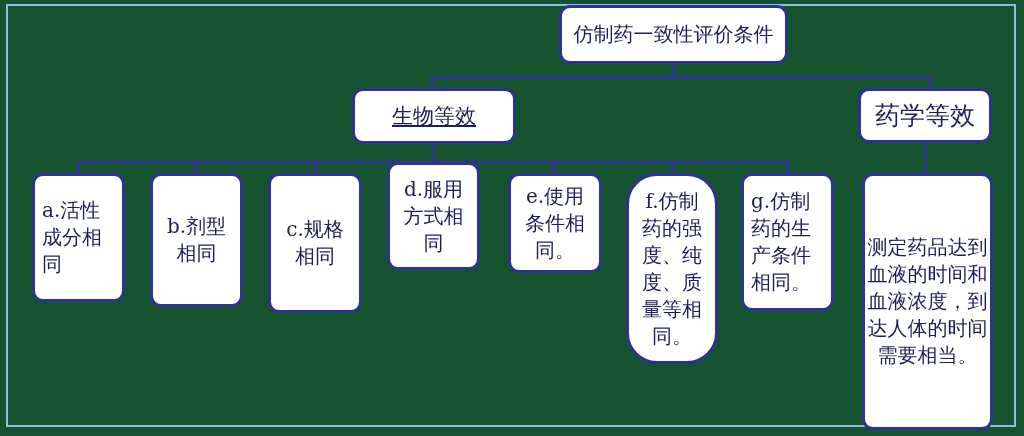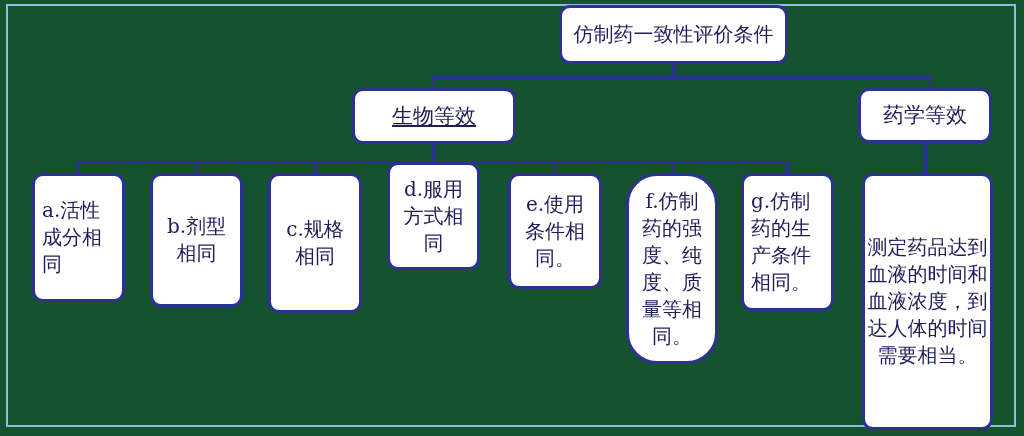--- a/index.html
+++ b/index.html
@@ -39,27 +39,27 @@
   }
   .node span { display: block; width: 100%; }
   .conn {
     position: absolute;
     background: #2D3192;
     z-index: 1;
   }
   
   .n-root   { left: 559px; top: 5px;   width: 229px; height: 59px;  font-size: 20px; line-height: 1.25; padding: 2px 8px; }
   .n-bio    { left: 352px; top: 88px;  width: 164px; height: 56px;  font-size: 21px; text-decoration: underline; }
-  .n-pharma { left: 858px; top: 88px;  width: 134px; height: 55px;  font-size: 21px; }
+  .n-pharma { left: 858px; top: 88px;  width: 134px; height: 55px;  font-size: 25px; }
   .child    { font-size: 20px; padding: 4px 7px; }
   .n-a      { left: 32px;  top: 173px; width: 93px;  height: 129px; text-align: left; }
   .n-b      { left: 150px; top: 173px; width: 93px;  height: 134px; }
   .n-c      { left: 268px; top: 173px; width: 94px;  height: 140px; }
   .n-d      { left: 387px; top: 162px; width: 93px;  height: 108px; }
-  .n-e      { left: 508px; top: 173px; width: 94px;  height: 116px; }
+  .n-e      { left: 508px; top: 173px; width: 94px;  height: 100px; }
   .n-f      { left: 626px; top: 173px; width: 92px;  height: 191px; border-radius: 31px; }
   .n-g      { left: 741px; top: 173px; width: 93px;  height: 138px; text-align: left; }
   .n-tall   { left: 862px; top: 173px; width: 131px; height: 257px; font-size: 20px; padding: 4px 0; }
   
   .c-root-v      { left: 672px; top: 64px;  width: 3px;   height: 14px; }
   .c-l1-h        { left: 431px; top: 76px;  width: 501px; height: 3px; }
   .c-bio-drop    { left: 431px; top: 76px;  width: 3px;   height: 14px; }
   .c-pharma-drop { left: 929px; top: 76px;  width: 3px;   height: 14px; }
   .c-bio-v       { left: 432px; top: 142px; width: 3px;   height: 21px; }
   .c-l2-h        { left: 77px;  top: 161px; width: 713px; height: 3px; }

